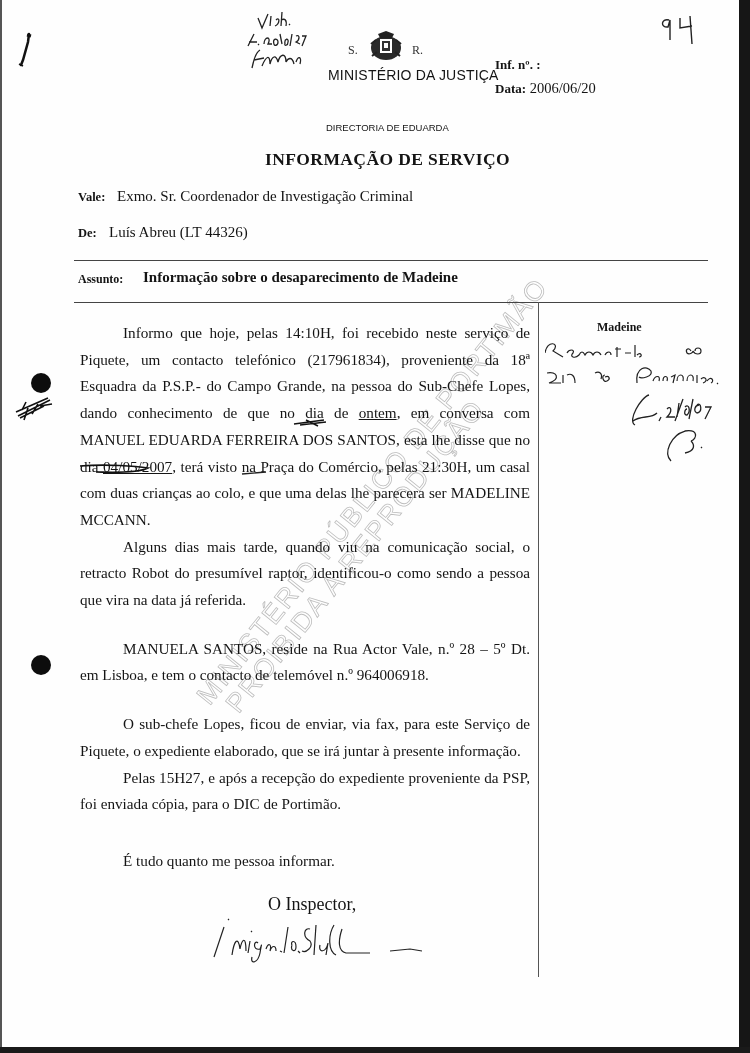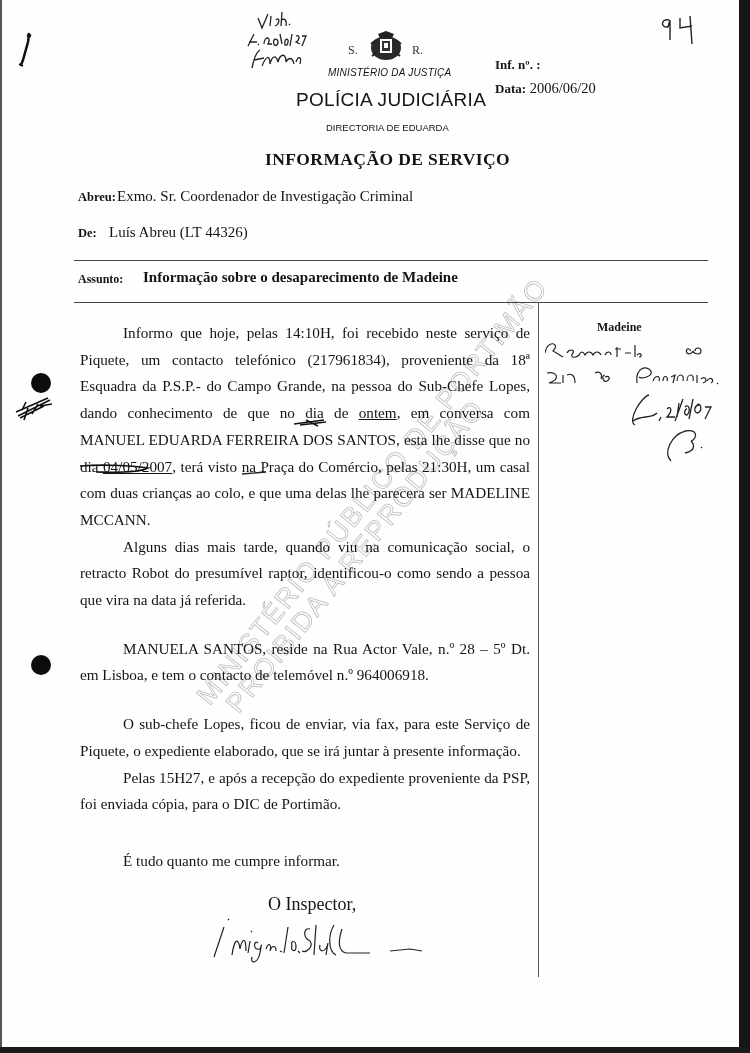--- a/index.html
+++ b/index.html
@@ -5,21 +5,21 @@
     html, body { margin: 0; padding: 0; background: #ffffff; }
     body { width: 750px; height: 1053px; position: relative; overflow: hidden; font-family: "Liberation Serif", serif; color: #141414; }
     .page { position: absolute; left: 0; top: 0; width: 750px; height: 1053px; background: #fefefe; }
     .edge-right { position: absolute; right: 0; top: 0; width: 11px; height: 1053px; background: #161616; }
     .edge-bottom { position: absolute; left: 0; bottom: 0; width: 750px; height: 6px; background: #1a1a1a; }
     .edge-left { position: absolute; left: 0; top: 0; width: 2px; height: 1053px; background: #555; }
     .abs { position: absolute; }
     .sans { font-family: "Liberation Sans", sans-serif; }
     .crest { position: absolute; left: 368px; top: 30px; width: 36px; height: 32px; }
     .sr { font-size: 12px; color: #333; }
-    .ministerio { left: 328px; top: 67px; font-size: 10px; letter-spacing: 0.2px; font-style: italic; }
+    .ministerio { left: 328px; top: 67px; font-size: 14px; letter-spacing: 0.2px; }
     .policia { left: 296px; top: 89px; font-size: 19px; letter-spacing: 0.3px; }
     .directoria { left: 326px; top: 122px; font-size: 9.5px; }
     .inf-label { left: 495px; top: 57px; font-size: 13px; font-weight: bold; }
     .data-line { left: 495px; top: 80px; font-size: 14.5px; }
     .data-line b { font-size: 13px; }
     .title { left: 265px; top: 149px; font-size: 17.5px; font-weight: bold; letter-spacing: 0.4px; }
     .field-label { font-size: 12.5px; font-weight: bold; }
     .field-value { font-size: 15px; }
     .rule { position: absolute; height: 1px; background: #444; }
     .vrule { position: absolute; width: 1px; background: #555; }
@@ -70,37 +70,36 @@
     <ellipse cx="18" cy="18" rx="15" ry="12" fill="#2a2a2a"></ellipse>
     <rect x="12" y="9" width="12" height="14" fill="#fff"></rect>
     <rect x="14" y="11" width="8" height="10" fill="#333"></rect>
     <rect x="16" y="13" width="4" height="5" fill="#fff"></rect>
     <path d="M10 4 L18 1 L26 4 L24 8 L12 8 Z" fill="#222"></path>
     <path d="M3 14 L8 10 M33 14 L28 10 M4 26 L9 22 M32 26 L27 22" stroke="#222" stroke-width="2"></path>
   </svg>
   <span class="abs sr" style="left:412px;top:43px">R.</span>
 
   <div class="abs sans ministerio">MINISTÉRIO DA JUSTIÇA</div>
-  <div class="abs sans policia">POLÍCIA JUDICIÁRIA</div>
   <div class="abs sans directoria">DIRECTORIA DE EDUARDA</div>
 
   <div class="abs inf-label">Inf. nº. :</div>
   <div class="abs data-line">
     <b>Data:</b>
     <span>2006/06/20</span>
   </div>
 
   <svg class="scribble" style="left:656px;top:10px;width:48px;height:40px" viewBox="0 0 48 40">
     <path d="M13 10 C5 8 4 18 12 17 L14 10 L14 30" stroke="#222" stroke-width="1.4" fill="none"></path>
     <path d="M24 8 L24 18 L36 16 M34 6 L36 34" stroke="#222" stroke-width="1.4" fill="none"></path>
   </svg>
 
   <div class="abs title">INFORMAÇÃO DE SERVIÇO</div>
 
-  <div class="abs field-label" style="left:78px;top:190px">Abreu:</div>
+  <div class="abs field-label" style="left:78px;top:190px">Vale:</div>
   <div class="abs field-value" style="left:117px;top:188px">Exmo. Sr. Coordenador de Investigação Criminal</div>
 
   <div class="abs field-label" style="left:78px;top:226px">De:</div>
   <div class="abs field-value" style="left:109px;top:224px">Luís Abreu (LT 44326)</div>
 
   <div class="rule" style="left:74px;top:260px;width:634px"></div>
 
   <div class="abs subject-label">Assunto:</div>
   <div class="abs subject-value">Informação sobre o desaparecimento de Madeine</div>
 
@@ -112,21 +111,21 @@
     <path d="M4 24 L36 8 M2 20 L34 6 M6 26 L30 14 M8 18 L12 10 M10 28 L14 16 M18 22 L24 12 M26 14 L38 12" stroke="#111" stroke-width="1.6" fill="none"></path>
   </svg>
   <div class="dot" style="left:31px;top:655px;width:20px;height:20px"></div>
 
   <div class="body-text">
     <p class="indent"><span>Informo que hoje, pelas 14:10H, foi recebido neste serviço de Piquete, um contacto telefónico (217961834), proveniente da 18ª Esquadra da P.S.P.- do Campo Grande, na pessoa do Sub-Chefe Lopes, dando conhecimento de que no dia de </span><span class="u">ontem</span><span>, em conversa com MANUEL EDUARDA FERREIRA DOS SANTOS, esta lhe disse que no dia </span><span class="u">04/05/2007</span><span>, terá visto na Praça do Comércio, pelas 21:30H, um casal com duas crianças ao colo, e que uma delas lhe parecera ser MADELINE MCCANN.</span></p>
     <p class="indent">Alguns dias mais tarde, quando viu na comunicação social, o retracto Robot do presumível raptor, identificou-o como sendo a pessoa que vira na data já referida.</p>
     <p class="indent gap1">MANUELA SANTOS, reside na Rua Actor Vale, n.º 28 – 5º Dt. em Lisboa, e tem o contacto de telemóvel n.º 964006918.</p>
     <p class="indent gap1">O sub-chefe Lopes, ficou de enviar, via fax, para este Serviço de Piquete, o expediente elaborado, que se irá juntar à presente informação.</p>
     <p class="indent">Pelas 15H27, e após a recepção do expediente proveniente da PSP, foi enviada cópia, para o DIC de Portimão.</p>
-    <p class="indent gap3">É tudo quanto me cumpre informar.</p>
+    <p class="indent gap3">É tudo quanto me pessoa informar.</p>
   </div>
 
   <svg class="scribble" style="left:290px;top:418px;width:40px;height:10px" viewBox="0 0 40 10">
     <path d="M4 6 L34 2 M10 7 L36 4 M16 2 L28 8" stroke="#111" stroke-width="1.6" fill="none"></path>
   </svg>
   <svg class="scribble" style="left:76px;top:462px;width:80px;height:14px" viewBox="0 0 80 14">
     <path d="M4 4 C30 2 60 4 72 6 C60 12 30 10 20 10" stroke="#111" stroke-width="1.6" fill="none"></path>
   </svg>
   <svg class="scribble" style="left:240px;top:470px;width:30px;height:6px" viewBox="0 0 30 6">
     <path d="M2 4 L26 2" stroke="#222" stroke-width="1.3" fill="none"></path>

